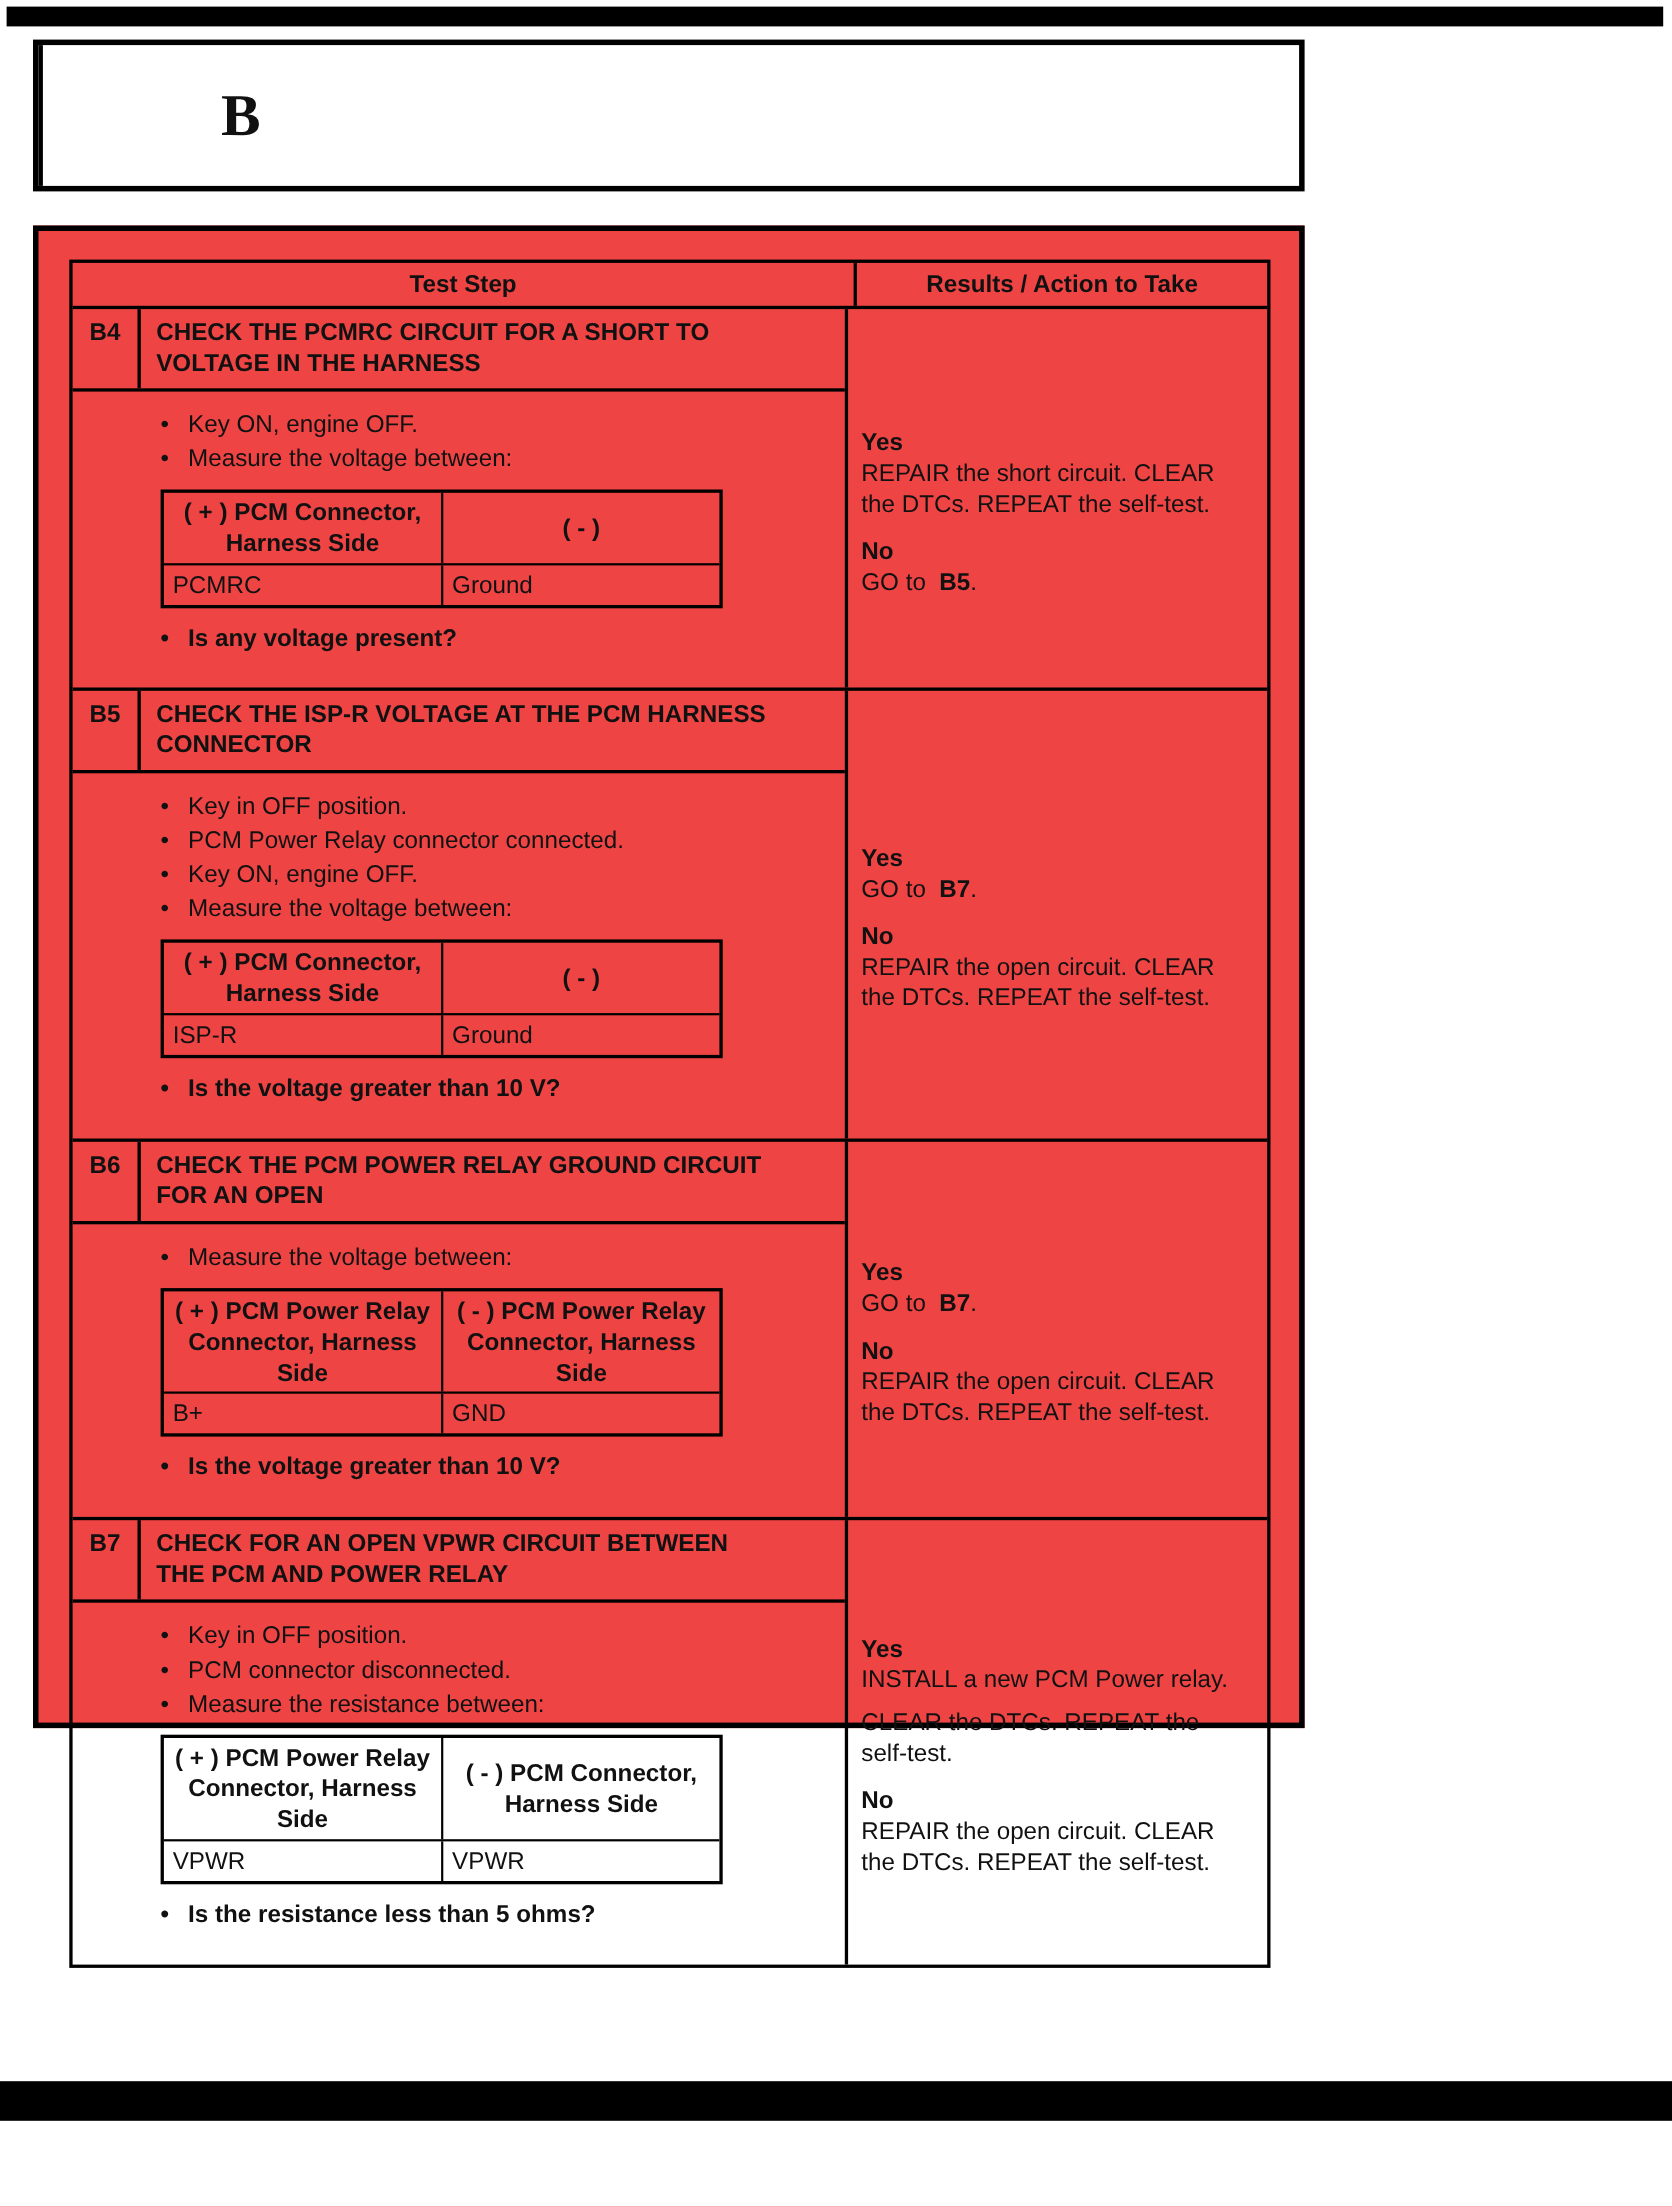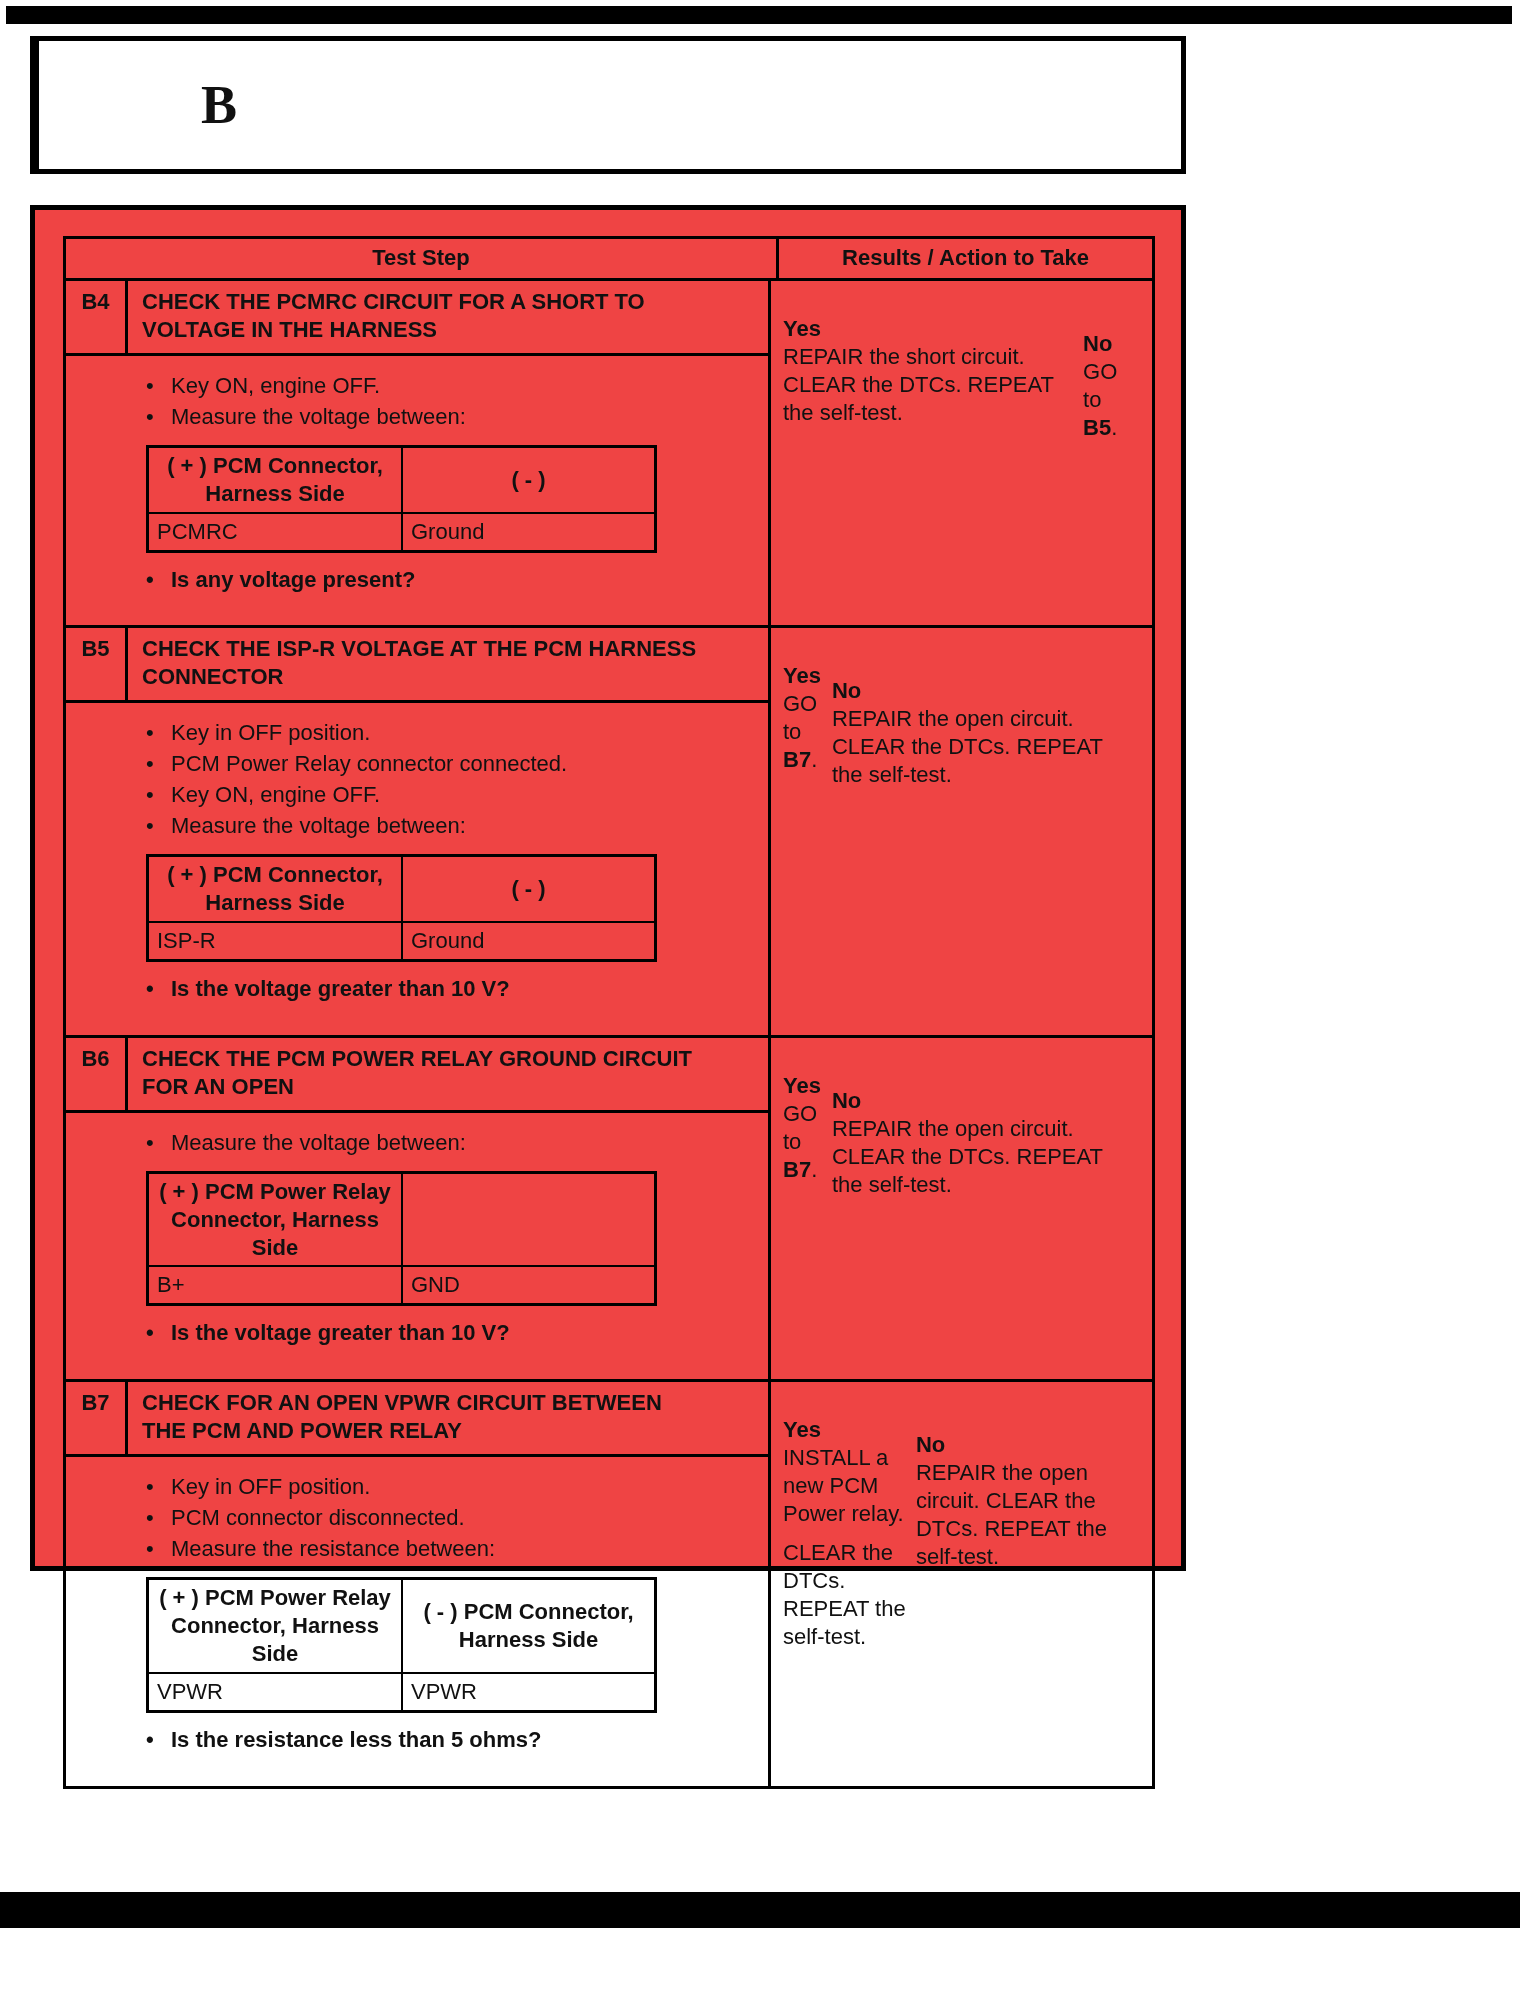--- a/index.html
+++ b/index.html
@@ -107,21 +107,21 @@
     font-weight:bold;
     text-align:center;
     display:flex; align-items:center; justify-content:center;
     min-height:44px;
   }
   .cvals .ccell { min-height:24px; }
 
   
   .result-cell {
     flex:1;
-    display:flex; flex-direction:row; justify-content:center;
+    display:flex; flex-direction:column; justify-content:center;
     padding:10px 20px 10px 12px;
     margin-top:24px;
   }
   .result + .result { margin-top:15px; }
   .rlabel { font-weight:bold; }
   .rtext { }
   .rtext + .rtext { margin-top:11px; }
   .bold { font-weight:bold; }
 </style>
 </head>
@@ -217,20 +217,21 @@
         <div class="step-cell">
           <div class="step-titlebar">
             <div class="step-id">B6</div>
             <div class="step-title">CHECK THE PCM POWER RELAY GROUND CIRCUIT FOR AN OPEN</div>
           </div>
           <div class="step-content">
             <div class="bullet">Measure the voltage between:</div>
             <div class="ctable">
               <div class="crow chead">
                 <div class="ccell c1">( + ) PCM Power Relay Connector, Harness Side</div>
+                <div class="ccell c2">( - ) PCM Power Relay Connector, Harness Side</div>
               </div>
               <div class="crow cvals">
                 <div class="ccell c1">B+</div>
                 <div class="ccell c2">GND</div>
               </div>
             </div>
             <div class="bullet question">Is the voltage greater than 10 V?</div>
           </div>
         </div>
         <div class="result-cell">

